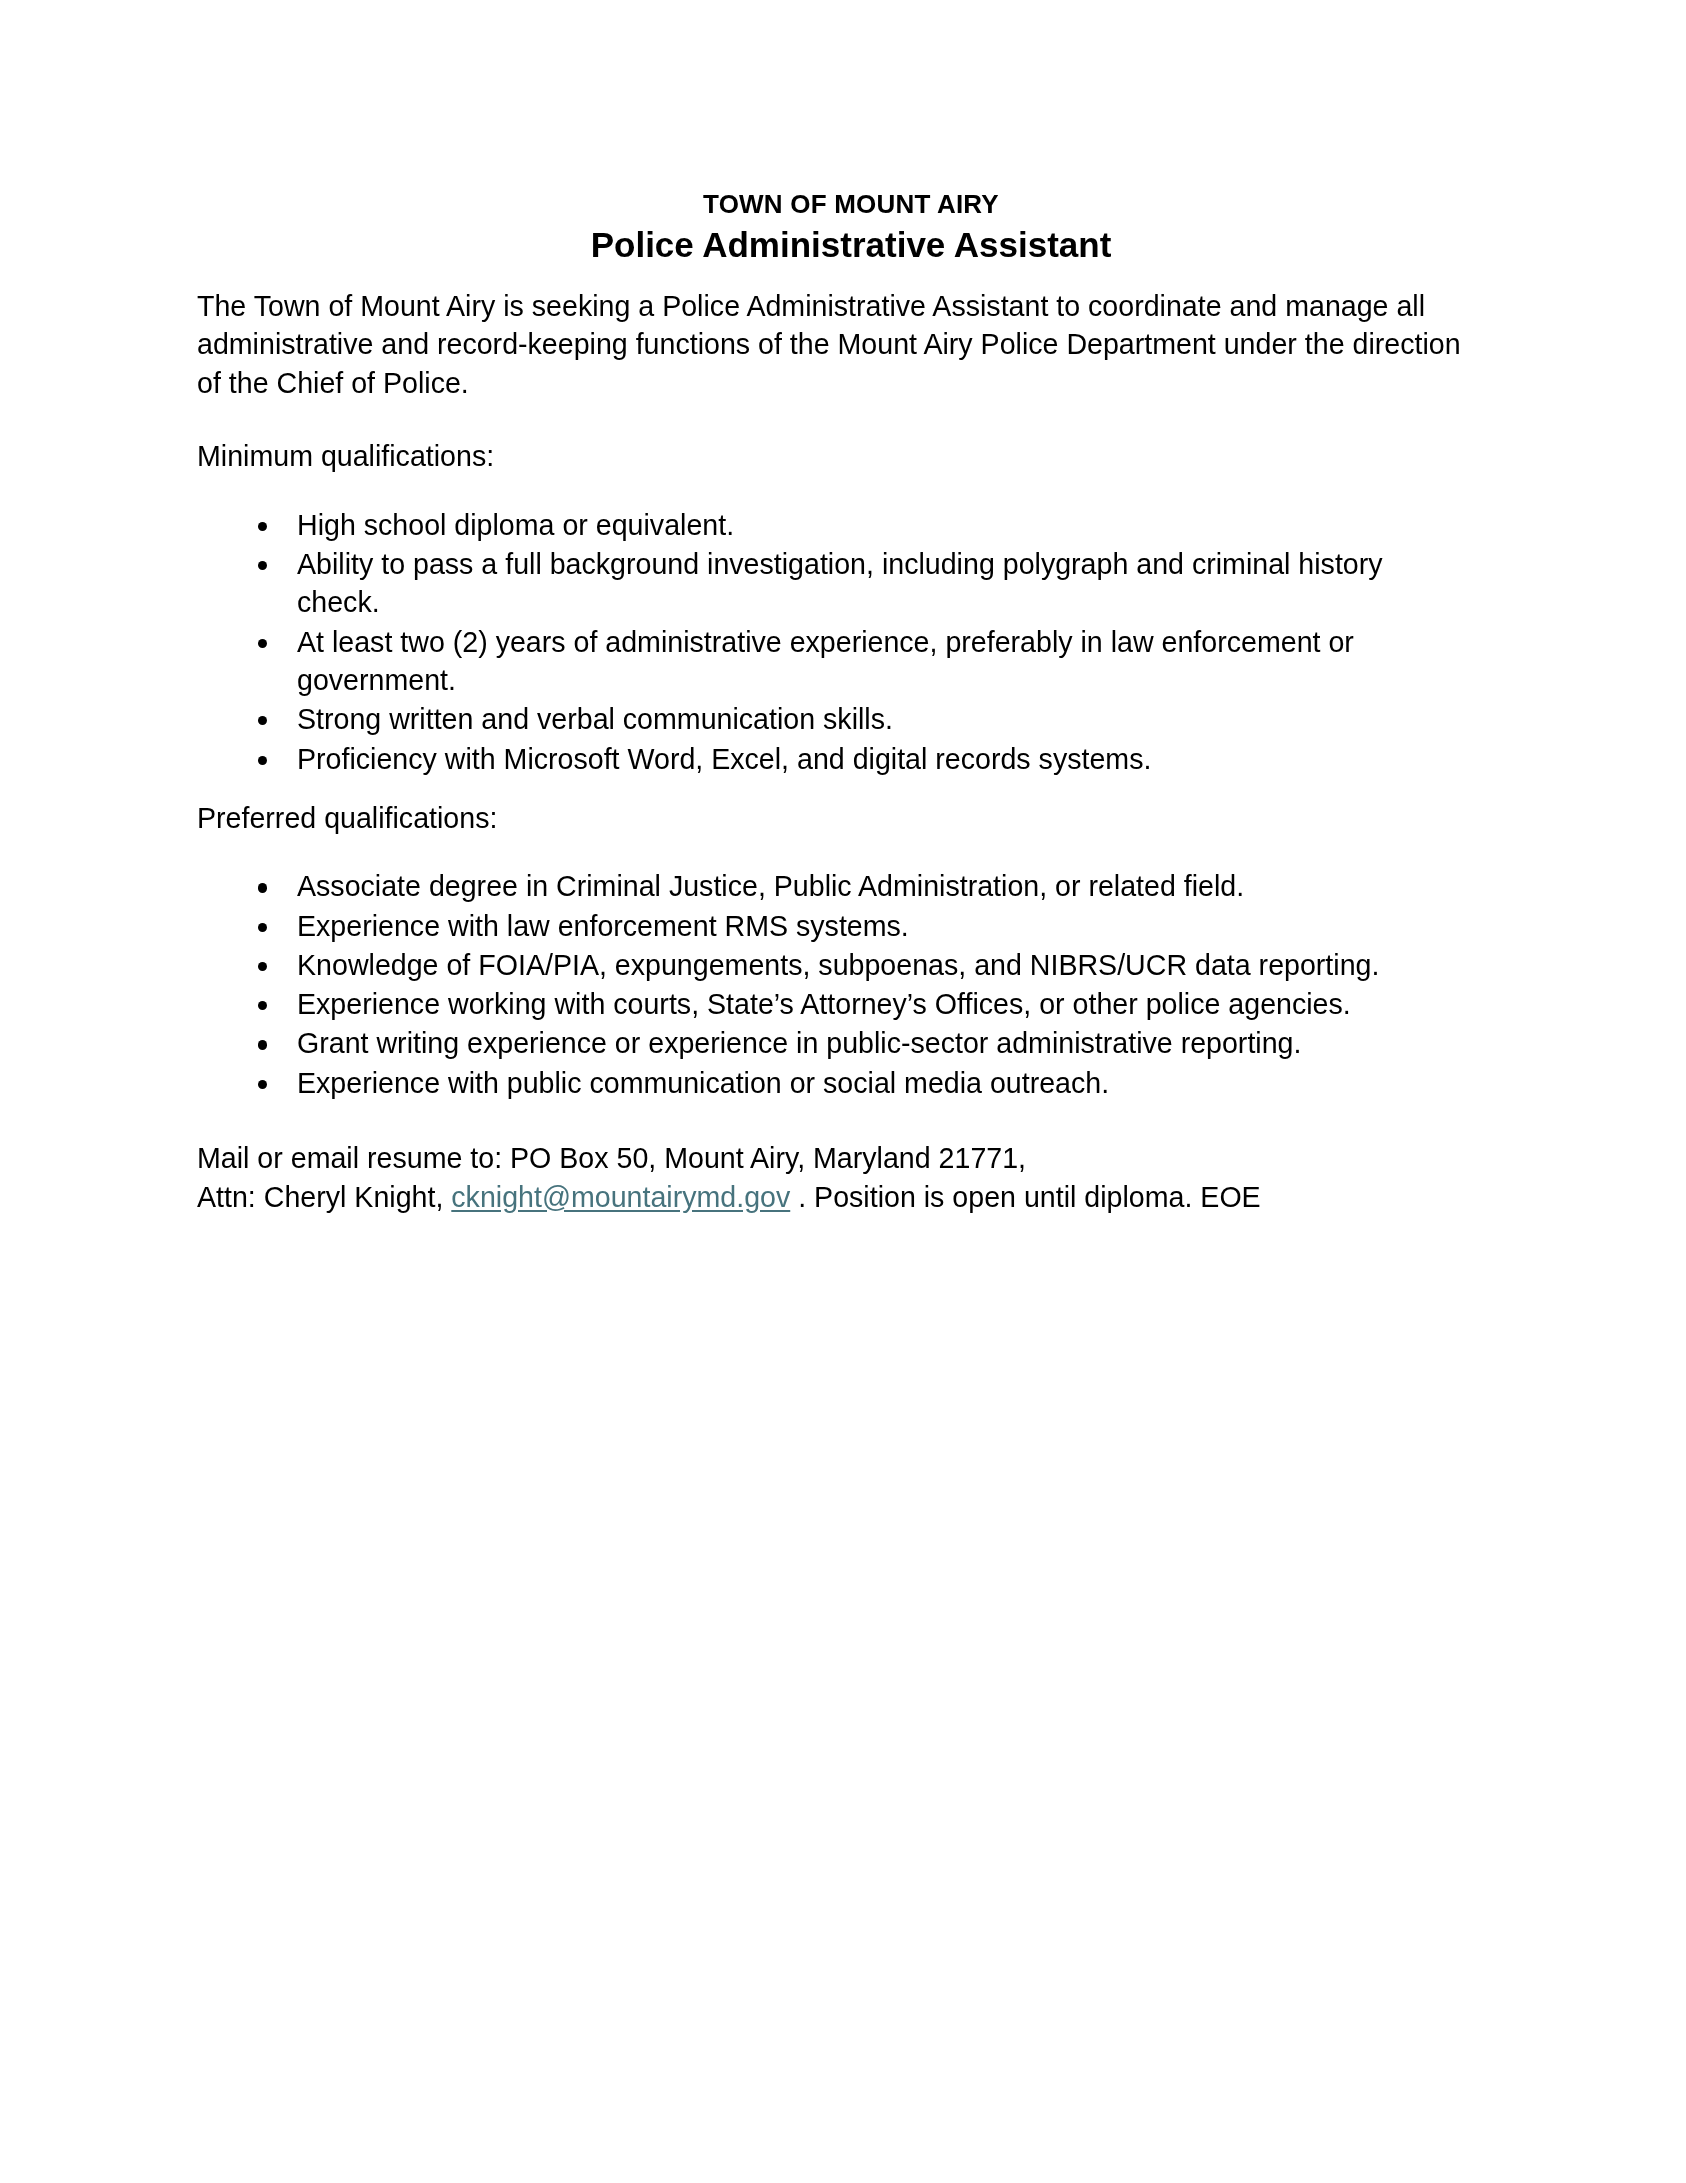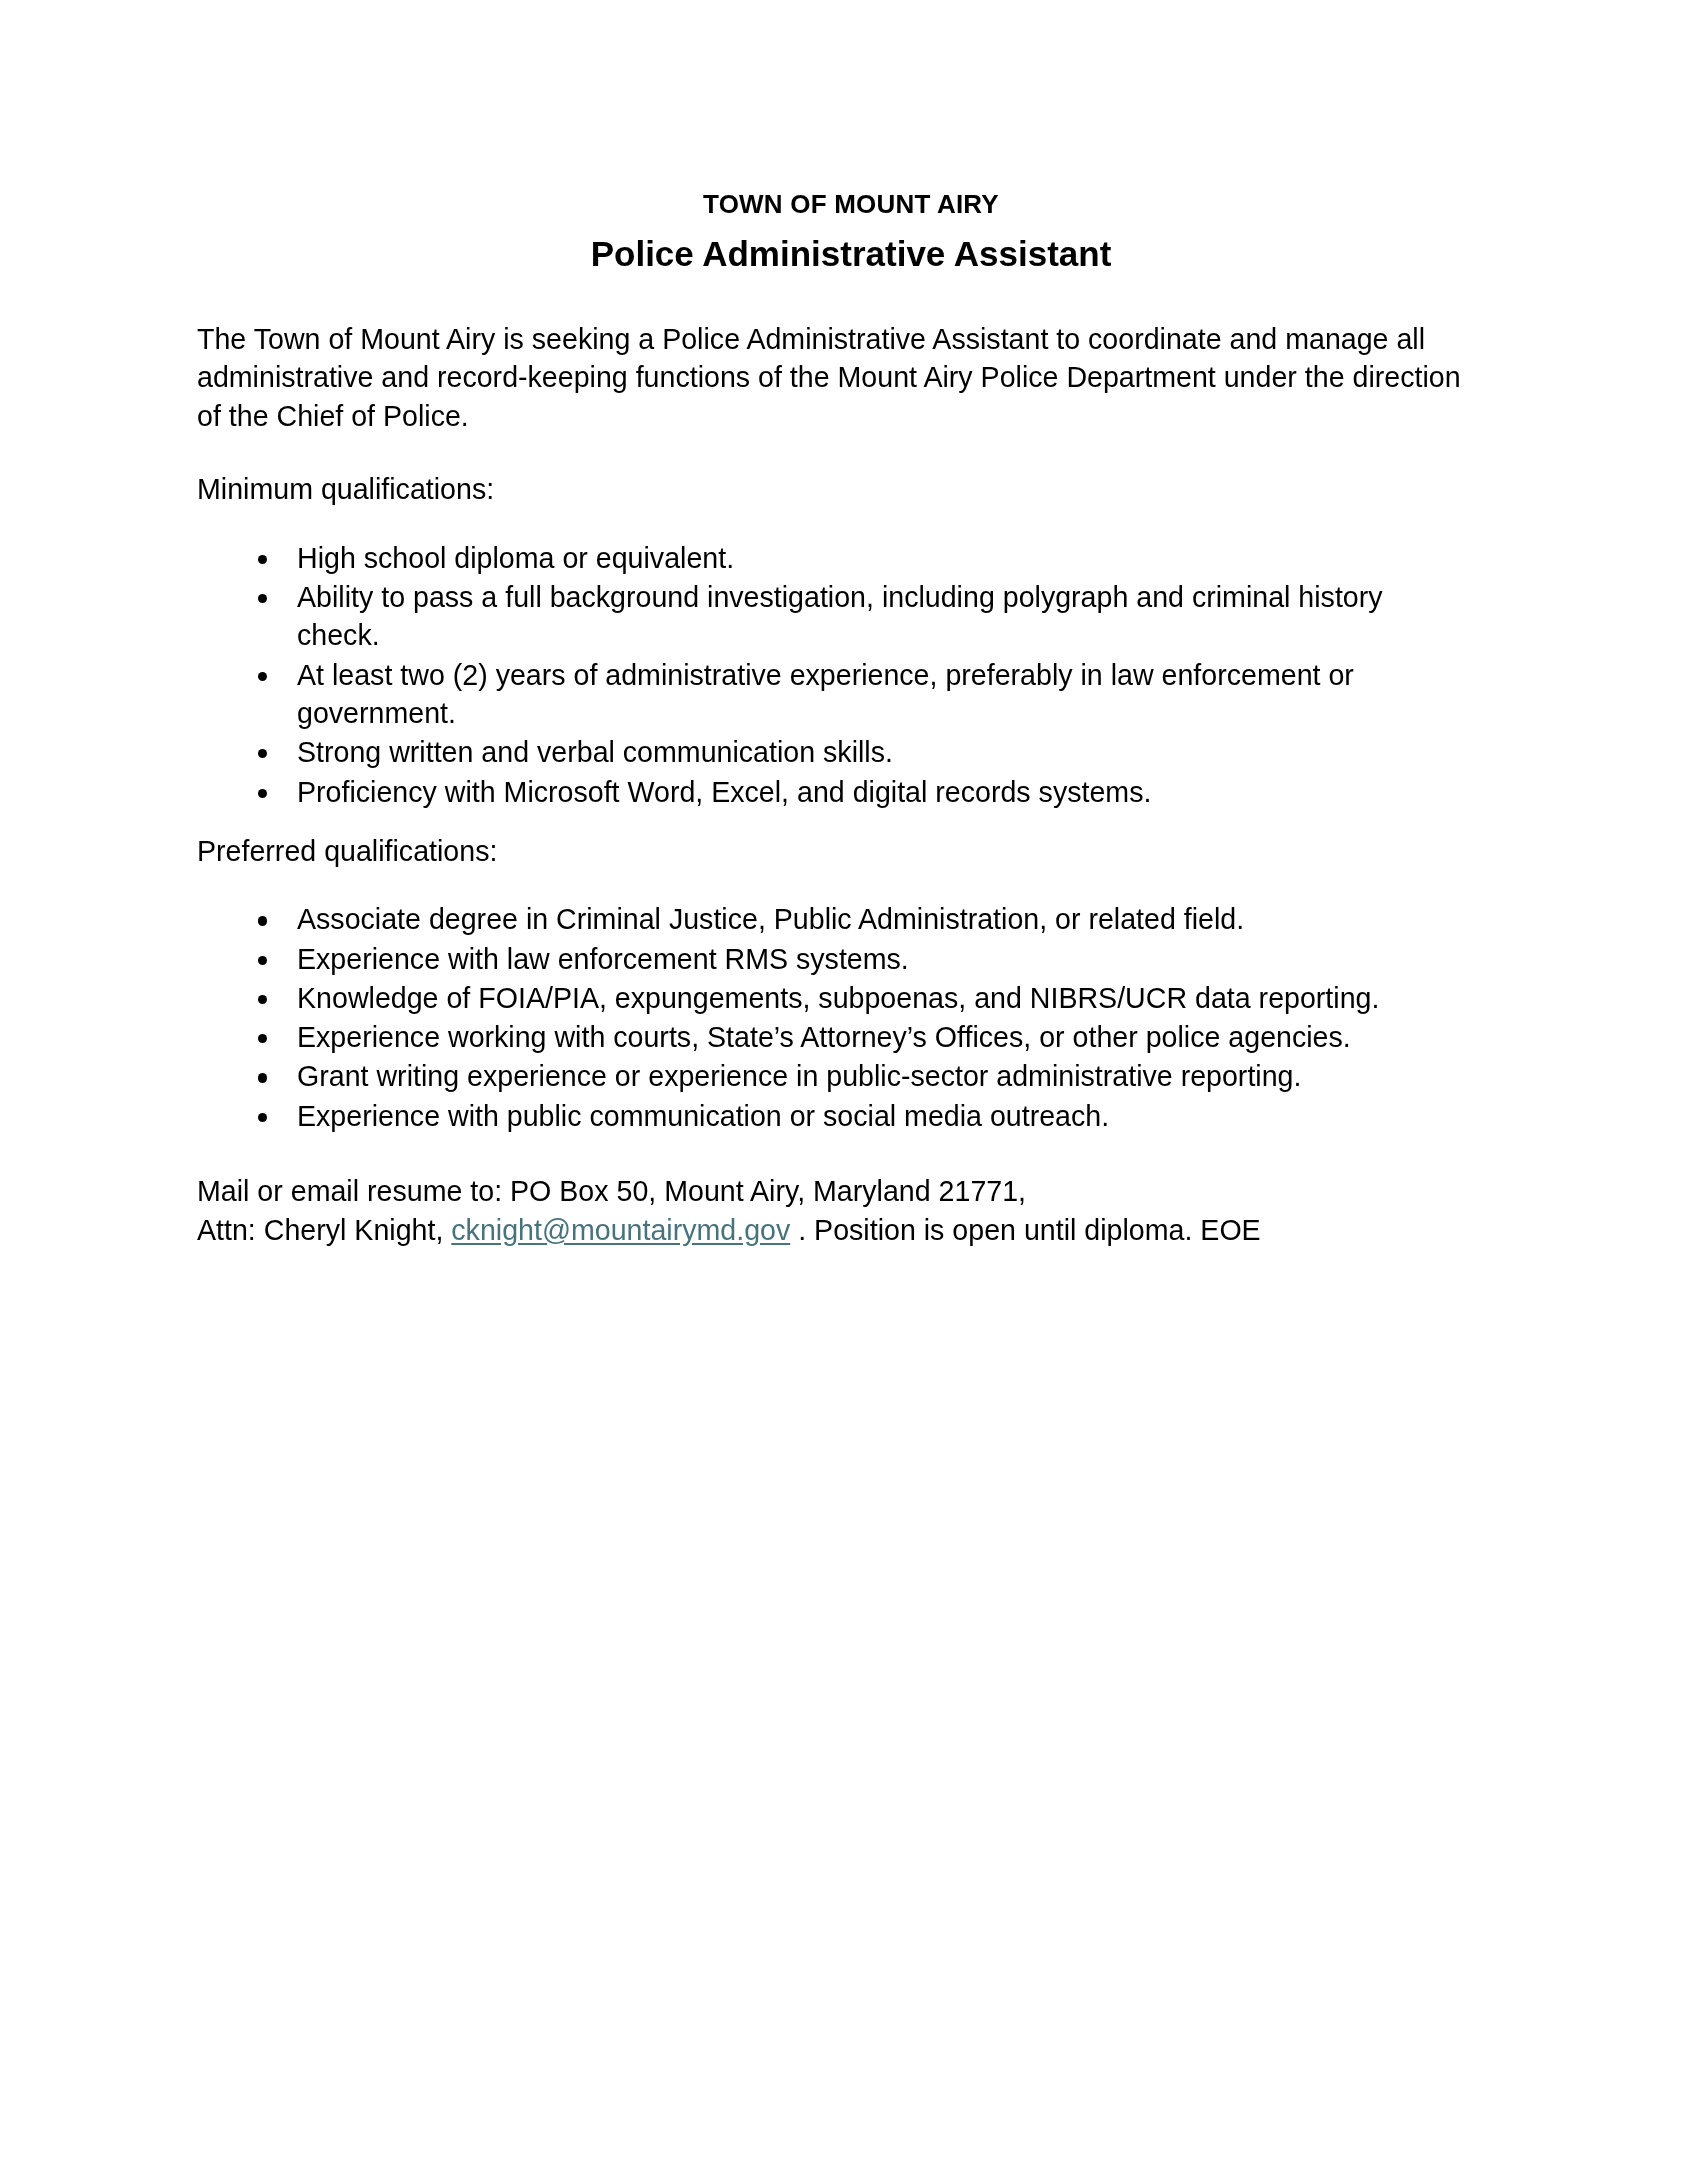--- a/index.html
+++ b/index.html
@@ -42,35 +42,35 @@
     font-weight: bold;
     line-height: 1.22;
     letter-spacing: 0.2px;
     margin: 0;
     padding-left: 27px;
   }
   .job-title {
     font-size: 35px;
     font-weight: bold;
     line-height: 1.22;
-    margin: 9px;
+    margin: 0;
     padding-top: 3.4px;
     padding-left: 27px;
   }
 
   
   .para {
     font-size: 28.6px;
     line-height: 1.345;
     margin: 0;
     text-align: left;
   }
 
   .intro {
-    margin-top: 44px;
+    margin-top: 20px;
   }
 
   .section-label {
     margin-top: 35px;
   }
 
   
   ul.bullets {
     list-style: none;
     margin: 8px;

